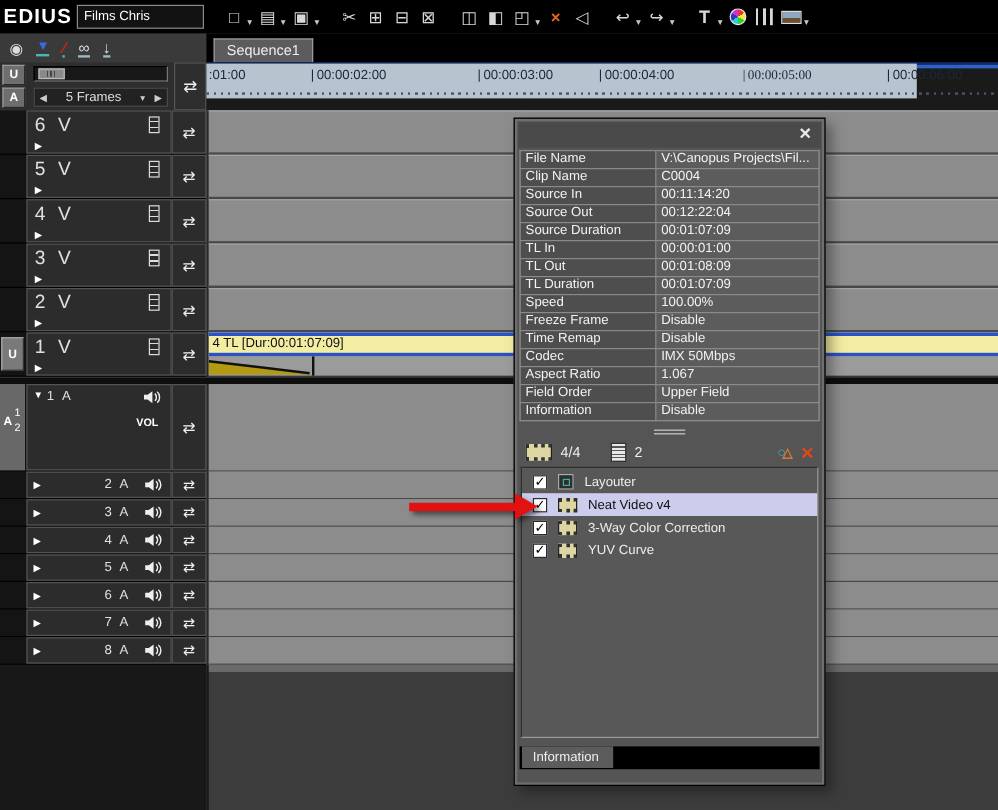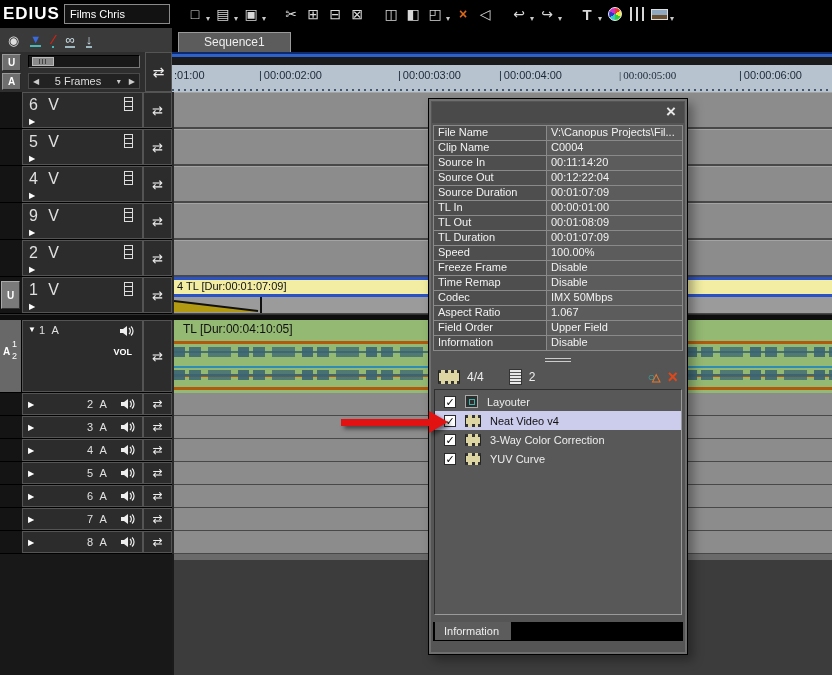--- a/index.html
+++ b/index.html
@@ -36,27 +36,27 @@
 
   
   .toolsrow { left:0; top:28px; width:172px; height:24px; background:#3a3a3a;
               display:flex; align-items:center; gap:11px; padding-left:8px; }
   .t-icon { color:#ddd; font-size:13px; line-height:1; }
   .t-icon.blue { color:#3a6ae0; border-bottom:2px solid #49b8b8; font-size:11px; }
   .t-icon.red  { color:#d42210; font-weight:bold; border-bottom:2px solid #49b8b8; }
   .t-icon.loop { color:#cfe0e8; border-bottom:2px solid #9fb8c0; }
   .tabstrip { left:172px; top:28px; width:660px; height:24px; background:#000; }
   .seqtab { position:absolute; left:6px; top:4px; background:#5c5c5c; color:#eee;
-            font-size:12px; padding:2px 25px 3px; border:1px solid #9a9a9a; border-bottom:0; }
+            font-size:12px; padding:2px 10px 3px; border:1px solid #9a9a9a; border-bottom:0; }
 
   
   .rulerwrap { left:172px; top:52px; width:660px; height:40px; background:#1a1a1a; }
   .blueline1 { position:absolute; left:0; top:0; width:660px; height:2px; background:#0d2a6e; }
   .blueline2 { position:absolute; left:0; top:2px; width:660px; height:3px; background:#2f62c8; }
-  .rulerbody { position:absolute; left:0; top:13px; width:660px; height:29px; background:#b7c3cf; }
+  .rulerbody { position:absolute; left:0; top:1px; width:592px; height:29px; background:#b7c3cf; }
   .rlabel { position:absolute; top:4px; font-size:11px; color:#1c2838; white-space:nowrap; }
   .rtick { margin-right:2px; }
   .rdots { position:absolute; left:0; bottom:3px; width:660px; height:2px;
            background: repeating-linear-gradient(90deg, #46566a 0 2px, transparent 2px 6px); }
 
   
   .hdrctrl { left:0; top:52px; width:172px; height:40px; background:#2e2e2e; }
   .sqbtn { position:absolute; width:19px; height:17px; background:#6e6e6e; color:#fff;
            font-size:10px; font-weight:bold; text-align:center; line-height:16px;
            border:1px solid; border-color:#9a9a9a #2a2a2a #2a2a2a #9a9a9a; }
@@ -301,21 +301,21 @@
     <div class="vrow">
       <div class="vcell">
         <span class="vlabel">4 V</span>
         <span class="filmicon"></span>
         <span class="vexp">▶</span>
       </div>
       <div class="transcell">⇄</div>
     </div>
     <div class="vrow">
       <div class="vcell">
-        <span class="vlabel">9 V</span>
+        <span class="vlabel">3 V</span>
         <span class="filmicon"></span>
         <span class="vexp">▶</span>
       </div>
       <div class="transcell">⇄</div>
     </div>
     <div class="vrow">
       <div class="vcell">
         <span class="vlabel">2 V</span>
         <span class="filmicon"></span>
         <span class="vexp">▶</span>
@@ -455,29 +455,20 @@
 
   <div class="abs vclip">
     <span class="vclip-text">4  TL [Dur:00:01:07:09]</span>
   </div>
   <div class="abs mixerstrip">
     <svg width="90" height="16" style="position:absolute;left:0;top:0;">
       <polygon points="0,4 84,14 84,15 0,15" fill="#b29a12"></polygon>
       <line x1="0" y1="4" x2="84" y2="14" stroke="#111" stroke-width="2"></line>
     </svg>
     <div class="kfline"></div>
-  </div>
-  <div class="abs aclip">
-    <span class="aclip-text">TL [Dur:00:04:10:05]</span>
-    <div class="stripe" style="top:21px;"></div>
-    <div class="wave" style="top:27px;"></div>
-    <div class="aline"></div>
-    <div class="stripe" style="top:54px;"></div>
-    <div class="wave" style="top:50px;"></div>
-    <div class="stripe" style="top:67px;"></div>
   </div>
 
   <div class="abs panel">
     <div class="ptitle">
       <span class="pclose">×</span>
     </div>
     <div class="ptable">
       <div class="plabel">File Name</div>
       <div class="pvalue">V:\Canopus Projects\Fil...</div>
       <div class="plabel">Clip Name</div>

